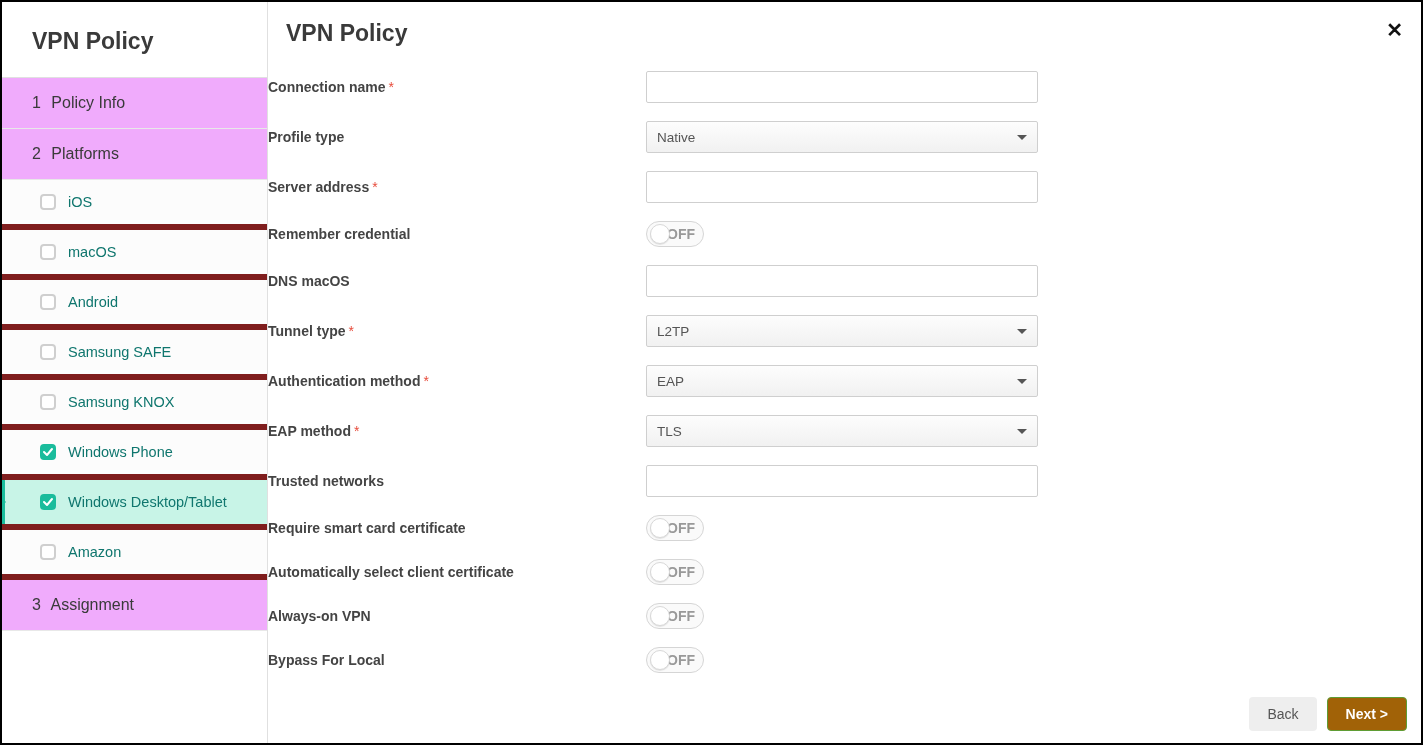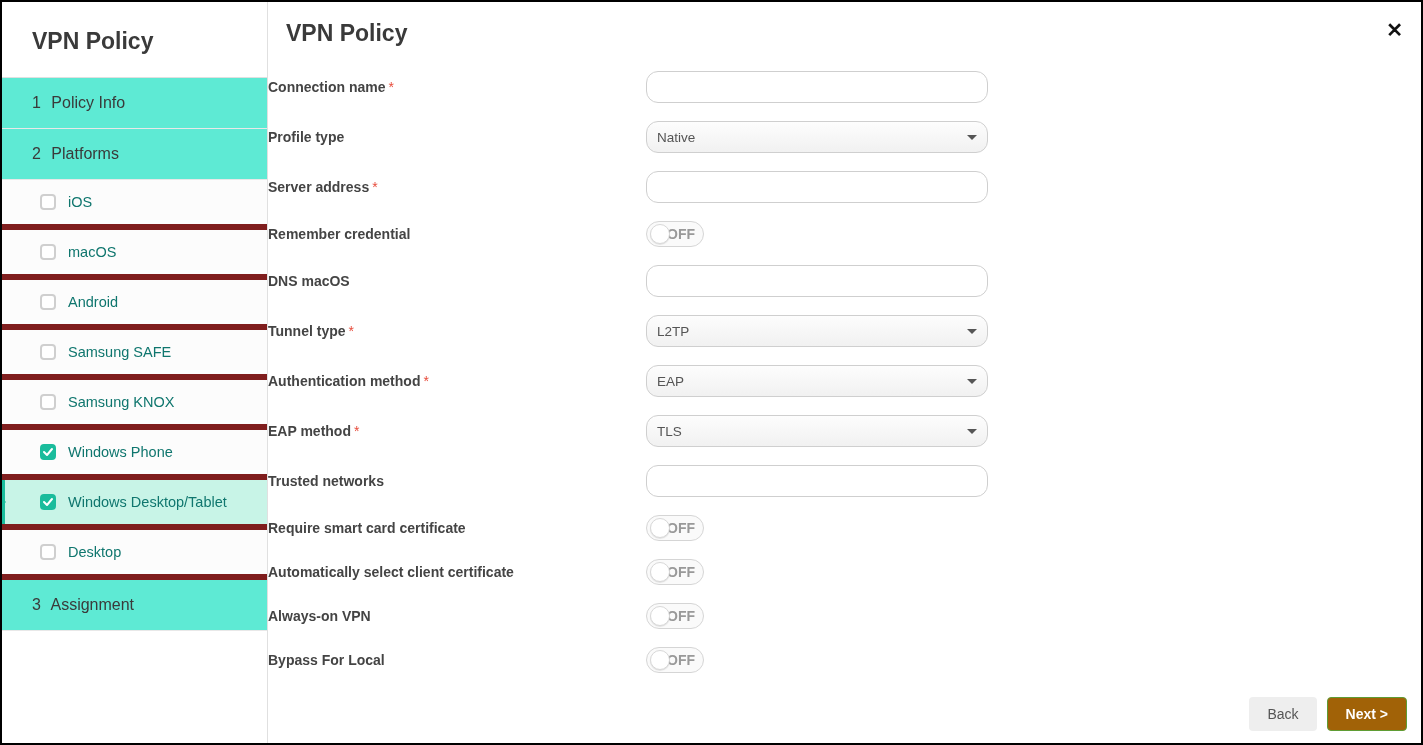--- a/index.html
+++ b/index.html
@@ -37,21 +37,21 @@
     color: #3a3a3a;
     padding: 26px 30px 22px 30px;
     border-bottom: 1px solid #e0e0e0;
   }
   .sidebar-step {
     padding: 16px 30px;
     font-size: 16px;
     color: #3a3a3a;
     border-bottom: 1px solid #e8e8e8;
     cursor: pointer;
-    background: #5eead4;
+    background: #f0abfc;
   }
   .sidebar-step .num { margin-right: 6px; }
   .sub-list { }
   .sub-item {
     display: flex;
     padding: 14px 30px 14px 38px;
     font-size: 14.5px;
     color: #0f766e;
     border-bottom: 6px solid #7f1d1d;
     background: #fcfcfc;
@@ -146,24 +146,24 @@
     flex-shrink: 0;
     text-align: left;
     padding-right: 30px;
     font-size: 14px;
     font-weight: 600;
     color: #444;
   }
   .req { color: #e74c3c; margin-left: 3px; font-weight: 400;}
   .control { }
   .text-input, .select-box {
-    width: 342px;
+    width: 392px;
     height: 32px;
     border: 1px solid #cfcfcf;
-    border-radius: 12px;
+    border-radius: 2px;
     font-size: 13.5px;
     padding: 0 10px;
     color: #555;
   }
   .select-box {
     display: flex;
     align-items: center;
     justify-content: space-between;
     background: linear-gradient(#fdfdfd, #f1f1f1);
     cursor: pointer;
@@ -282,21 +282,21 @@
           <div class="sub-item active">
             <span class="checkbox checked">
               <svg viewBox="0 0 12 12">
                 <path d="M2 6 L5 9 L10 3" stroke="#fff" stroke-width="2" fill="none" stroke-linecap="round" stroke-linejoin="round"></path>
               </svg>
             </span>
             <span>Windows Desktop/Tablet</span>
           </div>
           <div class="sub-item">
             <span class="checkbox"></span>
-            <span>Desktop</span>
+            <span>Amazon</span>
           </div>
         </div>
 
       <div class="sidebar-step">
         <span class="num">3</span>
         <span>Assignment</span>
       </div>
     </div>
 
     <div class="main">

